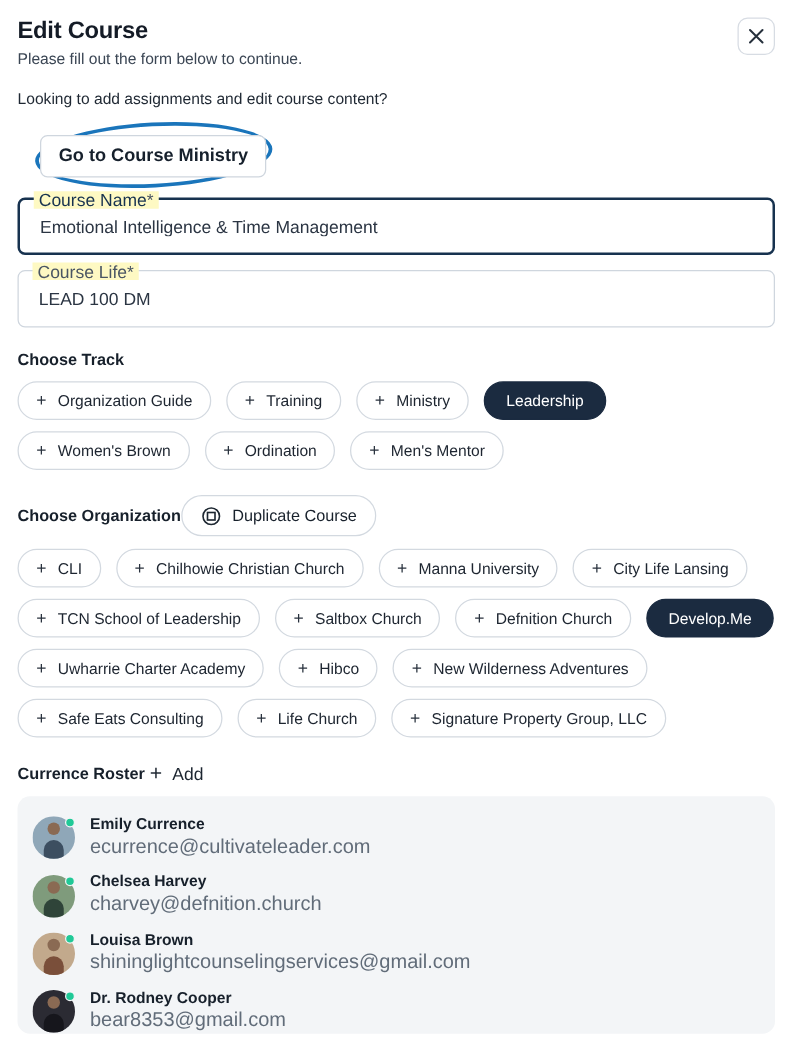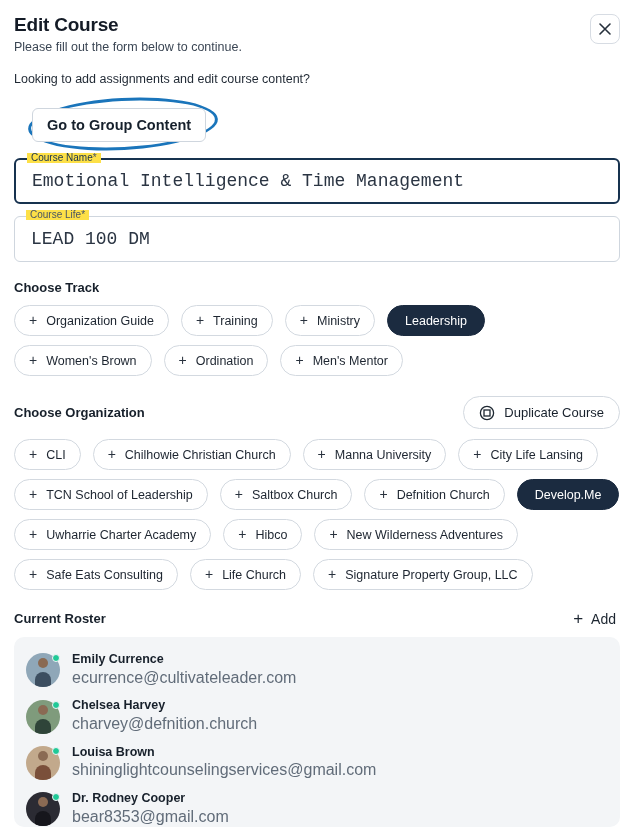--- a/index.html
+++ b/index.html
@@ -88,49 +88,48 @@
     display: flex;
     align-items: center;
     padding: 0 14px;
   }
   .field.focused {
     border: 2px solid #17324f;
   }
   .field .legend {
     position: absolute;
     top: -7px; left: 11px;
-    background: #fde047;
+    background: #fef9c3;
     padding: 0 4px;
-    font-size: 10px;
+    font-size: 14px;
     color: #4a5563;
     line-height: 1;
   }
   .field.focused .legend { color: #17324f; }
   .field .legend .req { color: #4a5563; }
   .field input {
     border: none;
     outline: none;
     width: 100%;
-    font-size: 18px;
-    font-family: Liberation Mono, monospace;
+    font-size: 14px;
+    font-family: Liberation Sans, sans-serif;
     color: #2b3543;
     background: transparent;
   }
 
   
   .sec-head {
     font-size: 13px;
     font-weight: bold;
     color: #17202b;
     margin: 18px 0 10px 0;
   }
   .sec-head-row {
     display: flex;
     align-items: center;
-    justify-content: space-between;
     margin: 20px 0 10px 0;
   }
   .sec-head-row .sec-head { margin: 0; }
 
   
   .chips {
     display: flex;
     flex-wrap: wrap;
     gap: 9px 12px;
   }
@@ -259,21 +258,21 @@
   <div class="close-btn">
     <svg width="14" height="14" viewBox="0 0 14 14">
       <path d="M2 2 L12 12 M12 2 L2 12" stroke="#26303c" stroke-width="1.6" stroke-linecap="round" fill="none"></path>
     </svg>
   </div>
 
   <p class="prompt-line">Looking to add assignments and edit course content?</p>
 
   <div class="gtcc-wrap">
     <div class="ellipse"></div>
-    <button class="gtcc-btn">Go to Group Content</button>
+    <button class="gtcc-btn">Go to Course Ministry</button>
   </div>
 
   <div class="field focused">
     <span class="legend"><span>Course Name</span><span class="req">*</span></span>
     <input type="text" value="Emotional Intelligence &amp; Time Management" style="">
   </div>
 
   <div class="field">
     <span class="legend"><span>Course Life</span><span class="req">*</span></span>
     <input type="text" value="LEAD 100 DM" style="">
@@ -372,21 +371,21 @@
         <span class="plus">+</span>
         <span>Life Church</span>
       </button>
       <button class="chip">
         <span class="plus">+</span>
         <span>Signature Property Group, LLC</span>
       </button>
     </div>
 
   <div class="sec-head-row">
-    <div class="sec-head">Current Roster</div>
+    <div class="sec-head">Currence Roster</div>
     <button class="add-btn">
       <span class="plus">+</span>
       <span>Add</span>
     </button>
   </div>
 
   <div class="roster" id="roster-list">
       <div class="roster-row">
         <div class="avatar-wrap">
           <div class="avatar">

